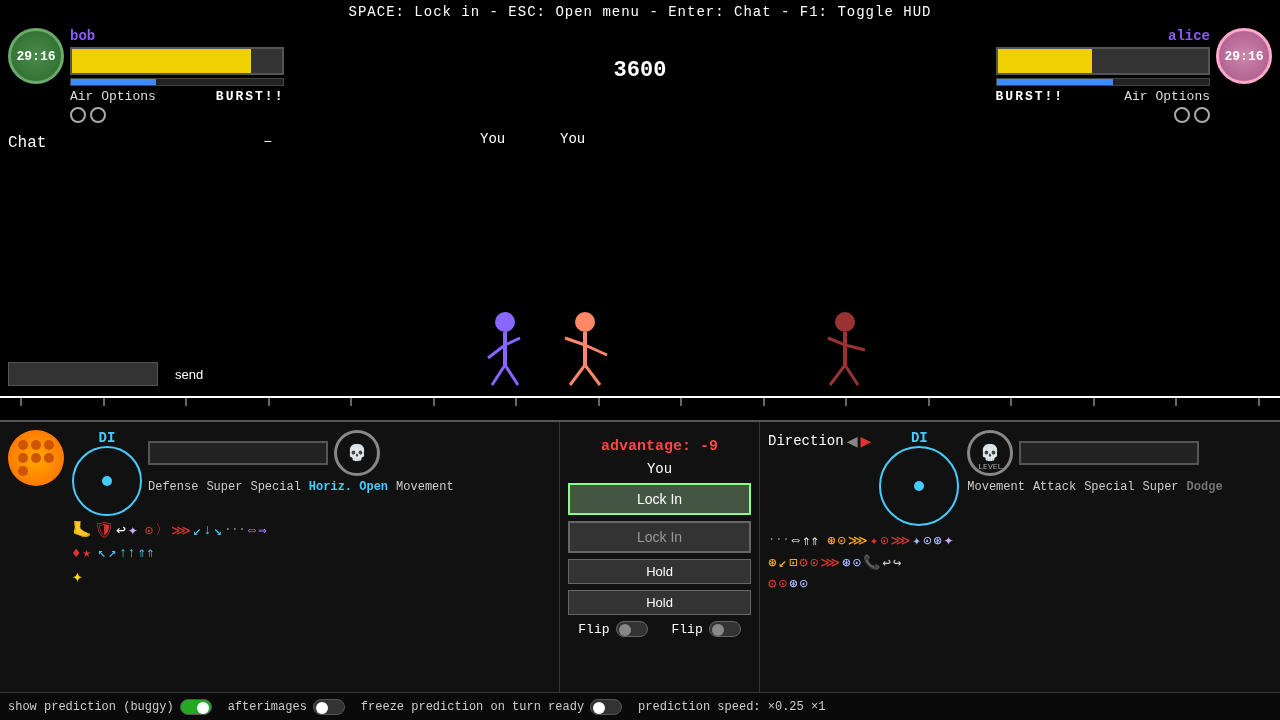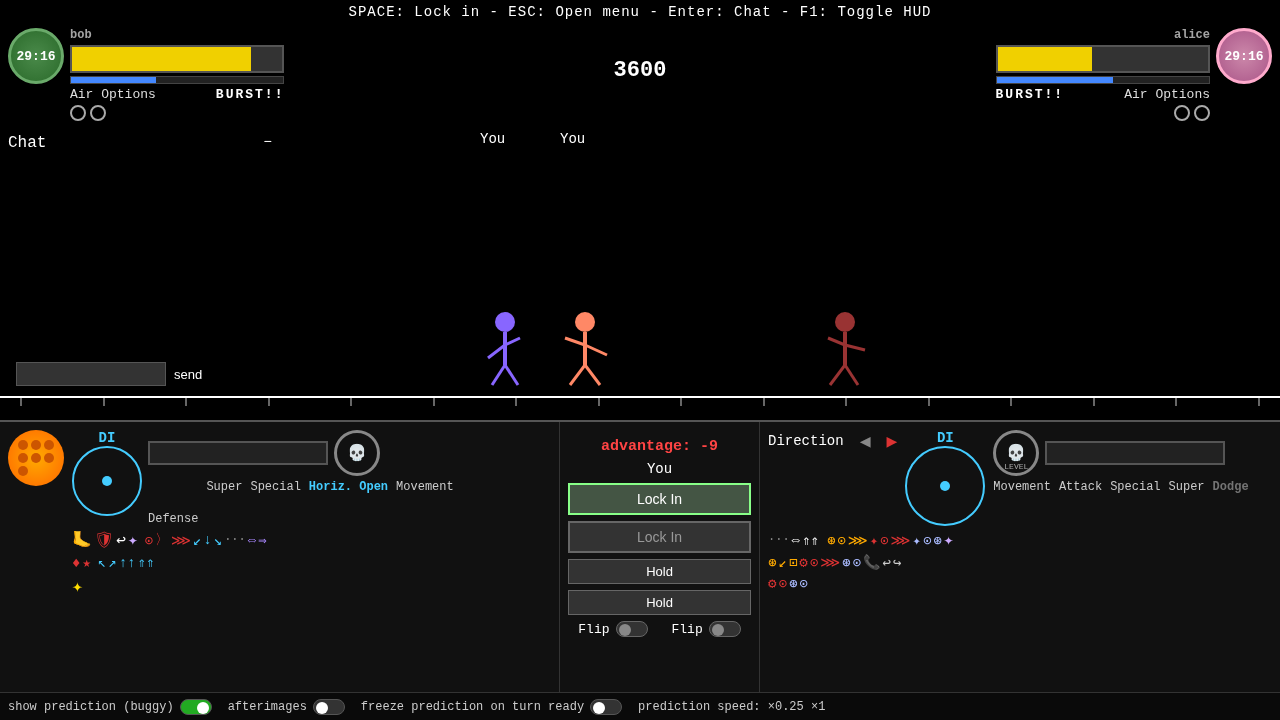--- a/index.html
+++ b/index.html
@@ -106,22 +106,22 @@
 
     .burst-text {
       font-size: 16px;
       font-weight: bold;
       color: #fff;
       text-align: center;
       letter-spacing: 2px;
     }
 
     .player-name {
-      font-size: 12px;
-      color: #a3a3a3;
+      font-size: 14px;
+      color: #8b5cf6;
       font-weight: bold;
     }
 
     .player-name.right {
       text-align: right;
     }
 
     .air-options-row {
       display: flex;
       align-items: center;
@@ -166,22 +166,22 @@
       font-size: 14px;
       cursor: pointer;
     }
 
     .chat-input-row {
       position: absolute;
       top: 358px;
       left: 0;
       display: flex;
       align-items: center;
-      gap: 8px;
-      padding: 4px 16px;
+      gap: 17px;
+      padding: 4px 8px;
     }
 
     .chat-input {
       width: 150px;
       height: 24px;
       background: #333;
       border: 1px solid #555;
       color: #fff;
       font-size: 13px;
       padding: 2px 4px;
@@ -628,21 +628,21 @@
             <div style="display:flex;flex-direction:column;gap:4px;flex:1;">
               <div style="display:flex;align-items:center;gap:6px;">
                 <div class="level-bar"></div>
                 <div class="level-icon">
                   <span style="font-size:16px;">💀</span>
                   <div style="font-size:8px;position:absolute;bottom:2px;color:#aaa;">LEVEL</div>
                 </div>
               </div>
 
               <div style="display:flex;gap:8px;font-size:12px;">
-                <span style="color:#ccc;margin-top:32px;">Defense</span>
+                <span style="color:#ccc;">Defense</span>
                 <span style="color:#ccc;">Super</span>
                 <span style="color:#ccc;">Special</span>
                 <span style="color:#44ccff;font-weight:bold;">Horiz. Open</span>
                 <span style="color:#ccc;">Movement</span>
               </div>
             </div>
           </div>
 
           <div style="display:flex;gap:2px;align-items:center;flex-wrap:wrap;">
             <span style="color:#dd3333;font-size:16px;cursor:pointer;">🦶</span>
@@ -705,21 +705,21 @@
             <div class="toggle-knob"></div>
           </div>
         </div>
       </div>
     </div>
 
     <div class="right-panel">
 
       <div style="display:flex;align-items:flex-start;gap:8px;">
         <div style="display:flex;flex-direction:column;gap:4px;">
-          <div style="display:flex;align-items:center;gap:16px;">
+          <div style="display:flex;align-items:center;gap:3px;">
             <span style="font-size:14px;color:#fff;">Direction</span>
             <span style="font-size:18px;color:#888;cursor:pointer;">◀</span>
             <span style="font-size:18px;color:#dd3333;cursor:pointer;">▶</span>
           </div>
         </div>
 
         <div style="display:flex;flex-direction:column;align-items:center;">
           <span class="di-label">DI</span>
           <div class="di-circle-right">
             <div class="di-dot-right"></div>

